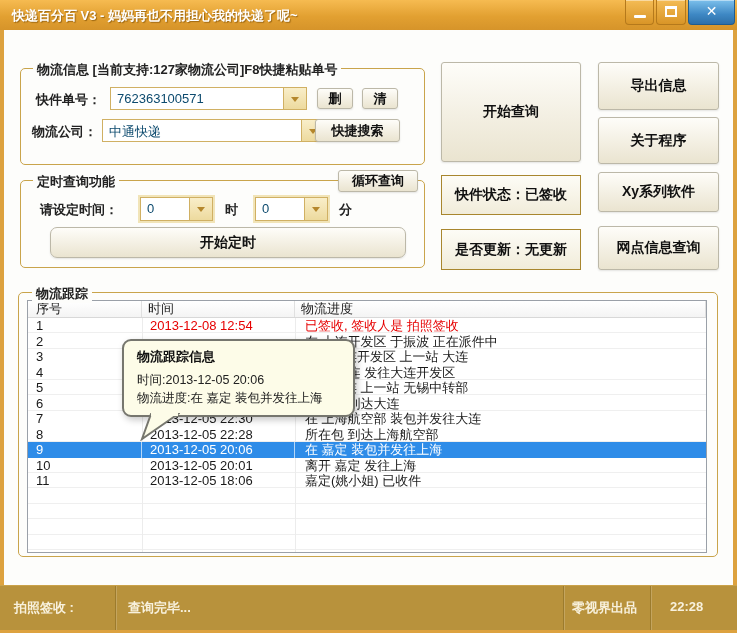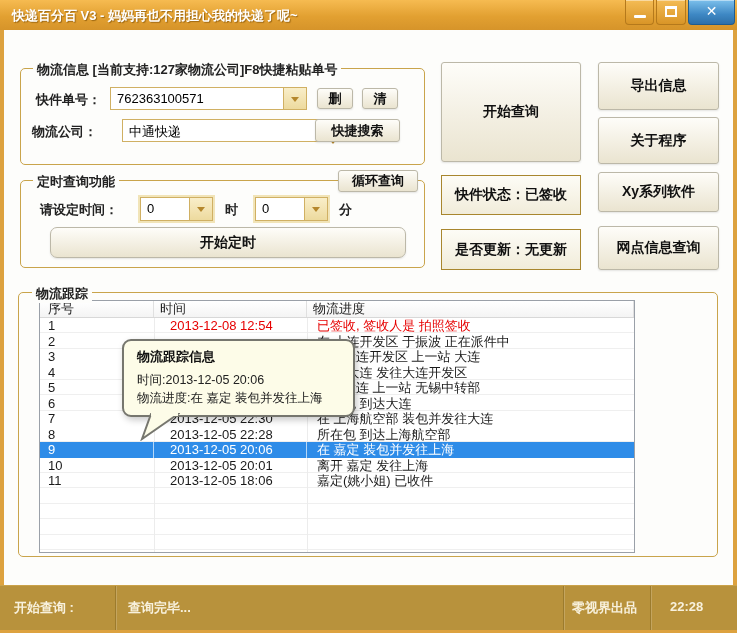--- a/index.html
+++ b/index.html
@@ -63,21 +63,21 @@
     font-size:13px; font-weight:bold; color:#222; white-space:nowrap; z-index:2;
   }
   .lbl {
     position:absolute; font-size:13px; font-weight:bold; color:#222; white-space:nowrap;
   }
   
   .combo {
     position:absolute; display:flex; border:1px solid #d0b063; background:#fff;
   }
   .combo .field {
-    flex:1; font-size:13px; color:#000000; padding:3px 0 0 6px;
+    flex:1; font-size:13px; color:#0c4a6e; padding:3px 0 0 6px;
     white-space:nowrap; overflow:hidden;
   }
   .combo .btn {
     width:23px; border-left:1px solid #d0b063;
     background:linear-gradient(#f9eec9,#edda9e);
     position:relative; cursor:pointer;
   }
   .combo .arrow {
     position:absolute; left:50%; top:50%; margin:-2px 0 0 -4px;
     width:0; height:0; border-left:4px solid transparent;
@@ -94,22 +94,22 @@
   }
   .btn-std.big { font-size:14px; }
   .info-box {
     position:absolute; display:flex; align-items:center; justify-content:center;
     background:linear-gradient(#fdfcf6,#f1ecda);
     border:1px solid #a8862e; font-size:14px; font-weight:bold; color:#111;
     white-space:nowrap;
   }
   
   .table {
-    position:absolute; left:23px; top:270px; width:596px; height:253px;
-    border:1px solid #9aa0a8; background:#fff; overflow:hidden;margin-left:12px;
+    position:absolute; left:23px; top:270px; width:680px; height:253px;
+    border:1px solid #9aa0a8; background:#fff; overflow:hidden;
   }
   .thead {
     display:flex; height:17px; border-bottom:1px solid #d8d8d8;
     background:linear-gradient(#ffffff,#f4f4f4);
   }
   .thead .hc {
     font-size:13px; color:#222; line-height:16px;
     border-right:1px solid #e0e0e0; white-space:nowrap;
   }
   .hc.h1 { width:114px; padding-left:8px; }
@@ -122,21 +122,21 @@
   }
   .vline {
     position:absolute; top:0; width:1px; height:234px; background:#ececec;
   }
   .vline.v1 { left:114px; } .vline.v2 { left:267px; }
   .trow {
     position:relative; display:flex; height:15.5px; line-height:15.5px;
     font-size:13px; color:#1a1a1a; white-space:nowrap;
   }
   .trow .c1 { width:114px; padding-left:8px; overflow:hidden; }
-  .trow .c2 { width:153px; padding-left:16px; overflow:hidden; }
+  .trow .c2 { width:153px; padding-left:8px; overflow:hidden; }
   .trow .c3 { flex:1; padding-left:10px; overflow:hidden; }
   .trow.red .c2, .trow.red .c3 { color:#e60000; }
   .trow.selected { background:#2e8ce8; color:#fff; }
   .trow.selected .c1, .trow.selected .c2 {
     border-right:1px solid rgba(255,255,255,.65);
   }
   
   .tooltip {
     position:absolute; left:118px; top:309px; width:233px; height:78px;
     background:#fdfce8; border:2px solid #76766e; border-radius:9px;
@@ -187,21 +187,21 @@
   <div class="combo" style="left:106px;top:57px;width:197px;height:23px;">
     <div class="field">762363100571</div>
     <div class="btn">
       <span class="arrow"></span>
     </div>
   </div>
   <div class="btn-std" style="left:313px;top:58px;width:36px;height:21px;">删</div>
   <div class="btn-std" style="left:358px;top:58px;width:36px;height:21px;">清</div>
 
   <div class="lbl" style="left:28px;top:93px;">物流公司：</div>
-  <div class="combo" style="left:118px;top:89px;width:223px;height:23px;align-items:flex-end;">
+  <div class="combo" style="left:98px;top:89px;width:223px;height:23px;">
     <div class="field">中通快递</div>
     <div class="btn">
       <span class="arrow"></span>
     </div>
   </div>
   <div class="btn-std" style="left:311px;top:89px;width:85px;height:23px;">快捷搜索</div>
 
   <div class="groupbox" style="left:16px;top:150px;width:405px;height:88px;"></div>
   <div class="group-label" style="left:29px;top:143px;">定时查询功能</div>
   <div class="btn-std" style="left:334px;top:140px;width:80px;height:22px;z-index:3;">循环查询</div>
@@ -307,21 +307,21 @@
     <div class="tt-line">时间:2013-12-05 20:06</div>
     <div class="tt-line">物流进度:在 嘉定 装包并发往上海</div>
     <svg width="42" height="28">
       <polygon points="4,26 13,1 40,1" fill="#fdfce8" stroke="#76766e" stroke-width="2"></polygon>
       <rect x="13" y="0" width="27" height="3" fill="#fdfce8"></rect>
     </svg>
   </div>
 </div>
 
 <div class="statusbar">
-  <div class="sb-text" style="left:14px;">开始查询 :</div>
+  <div class="sb-text" style="left:14px;">拍照签收 :</div>
   <div class="sb-div" style="left:115px;"></div>
   <div class="sb-text" style="left:128px;">查询完毕...</div>
   <div class="sb-div" style="left:563px;"></div>
   <div class="sb-text" style="left:572px;">零视界出品</div>
   <div class="sb-div" style="left:650px;"></div>
   <div class="sb-text" style="left:670px;">22:28</div>
 </div>
 <div class="bottom-frame"></div>
 
 </body></html>

